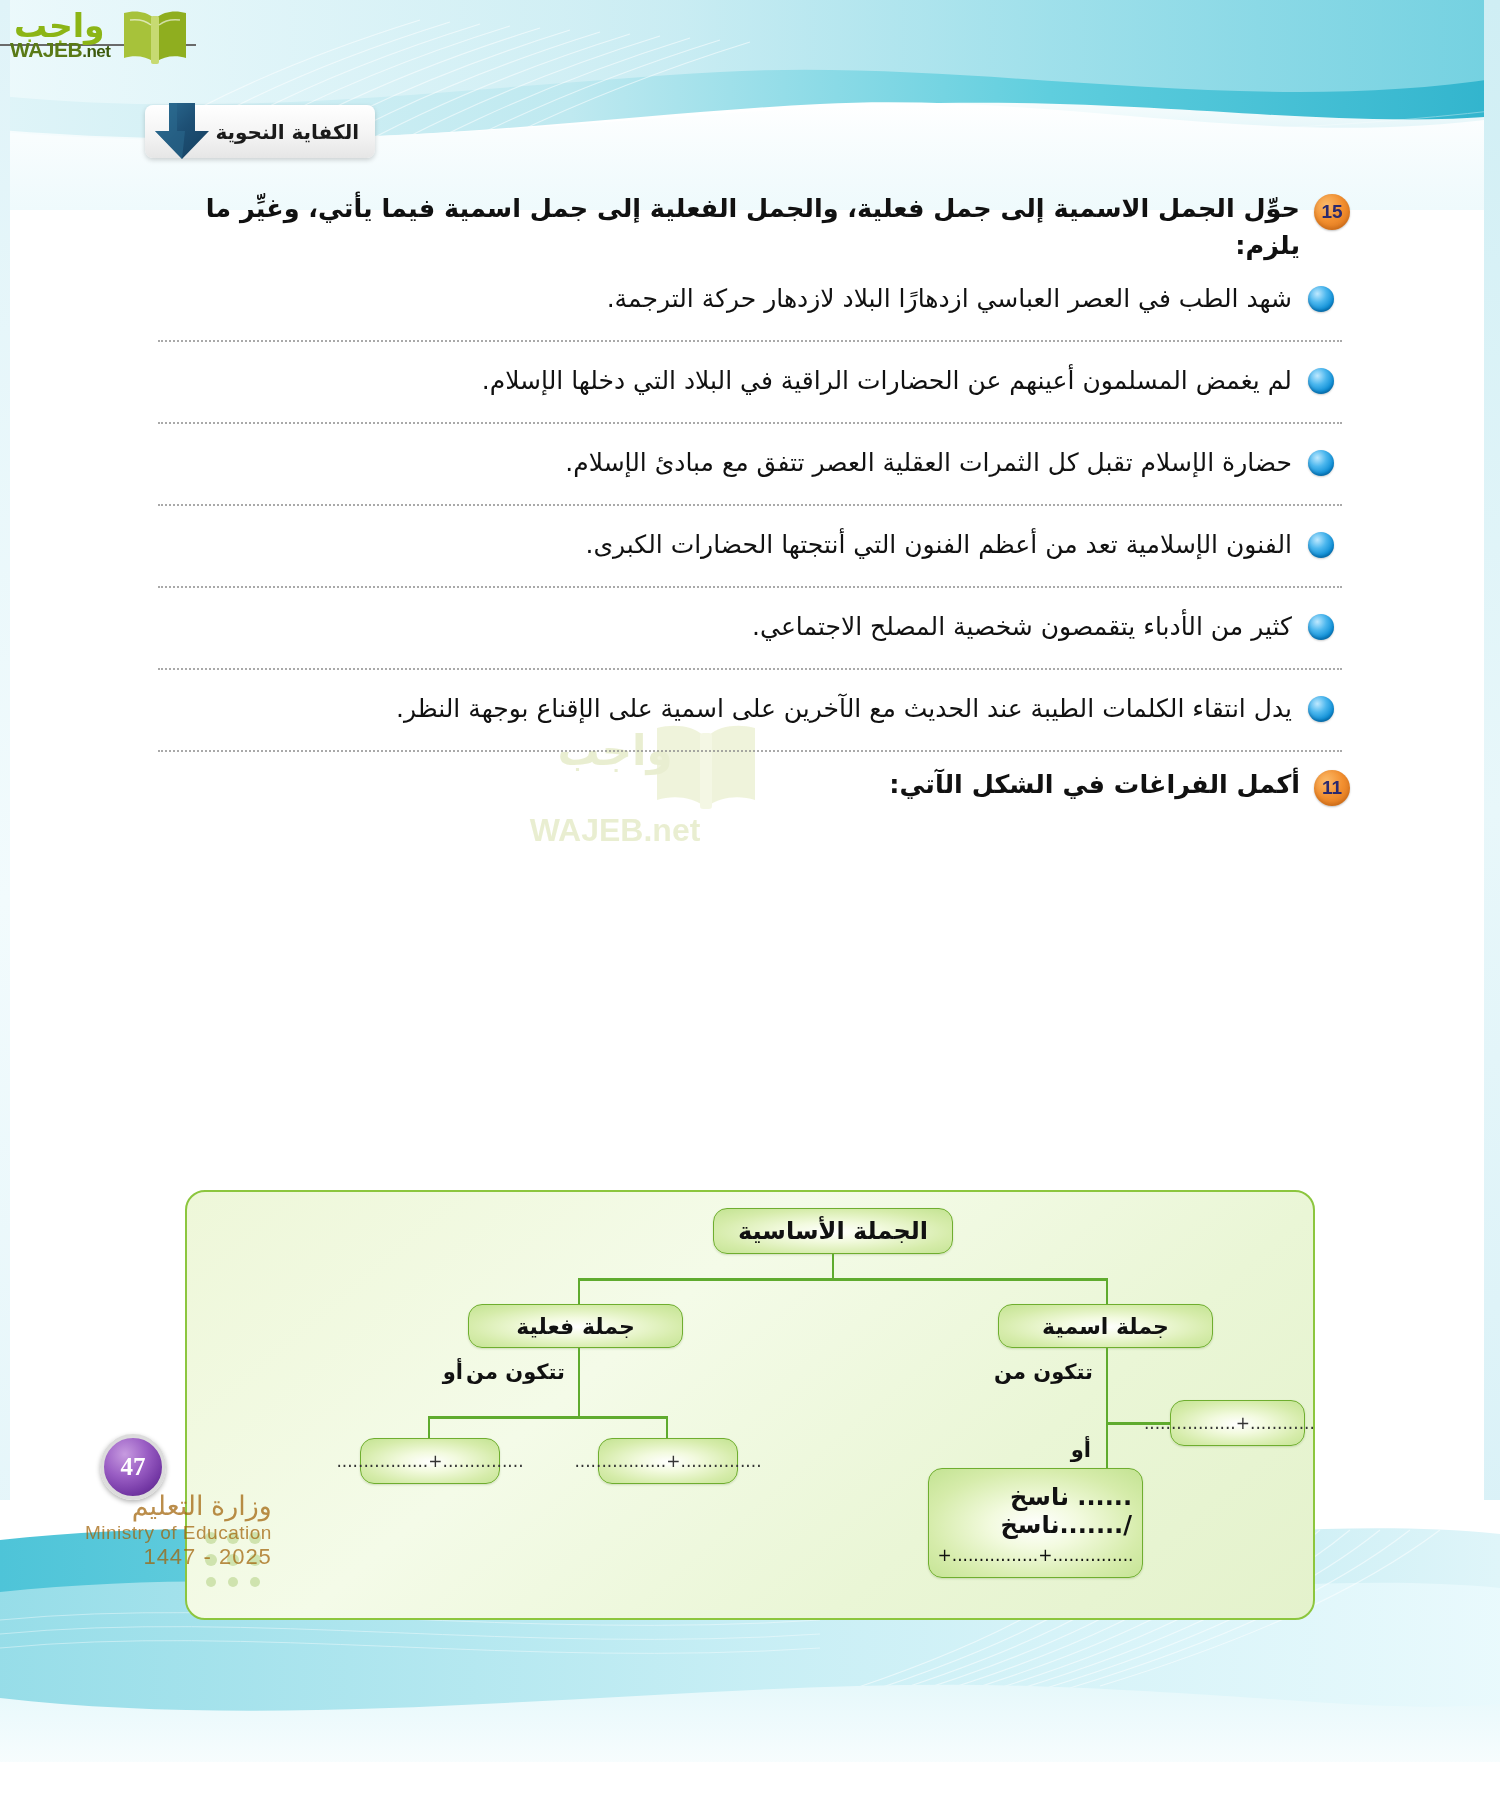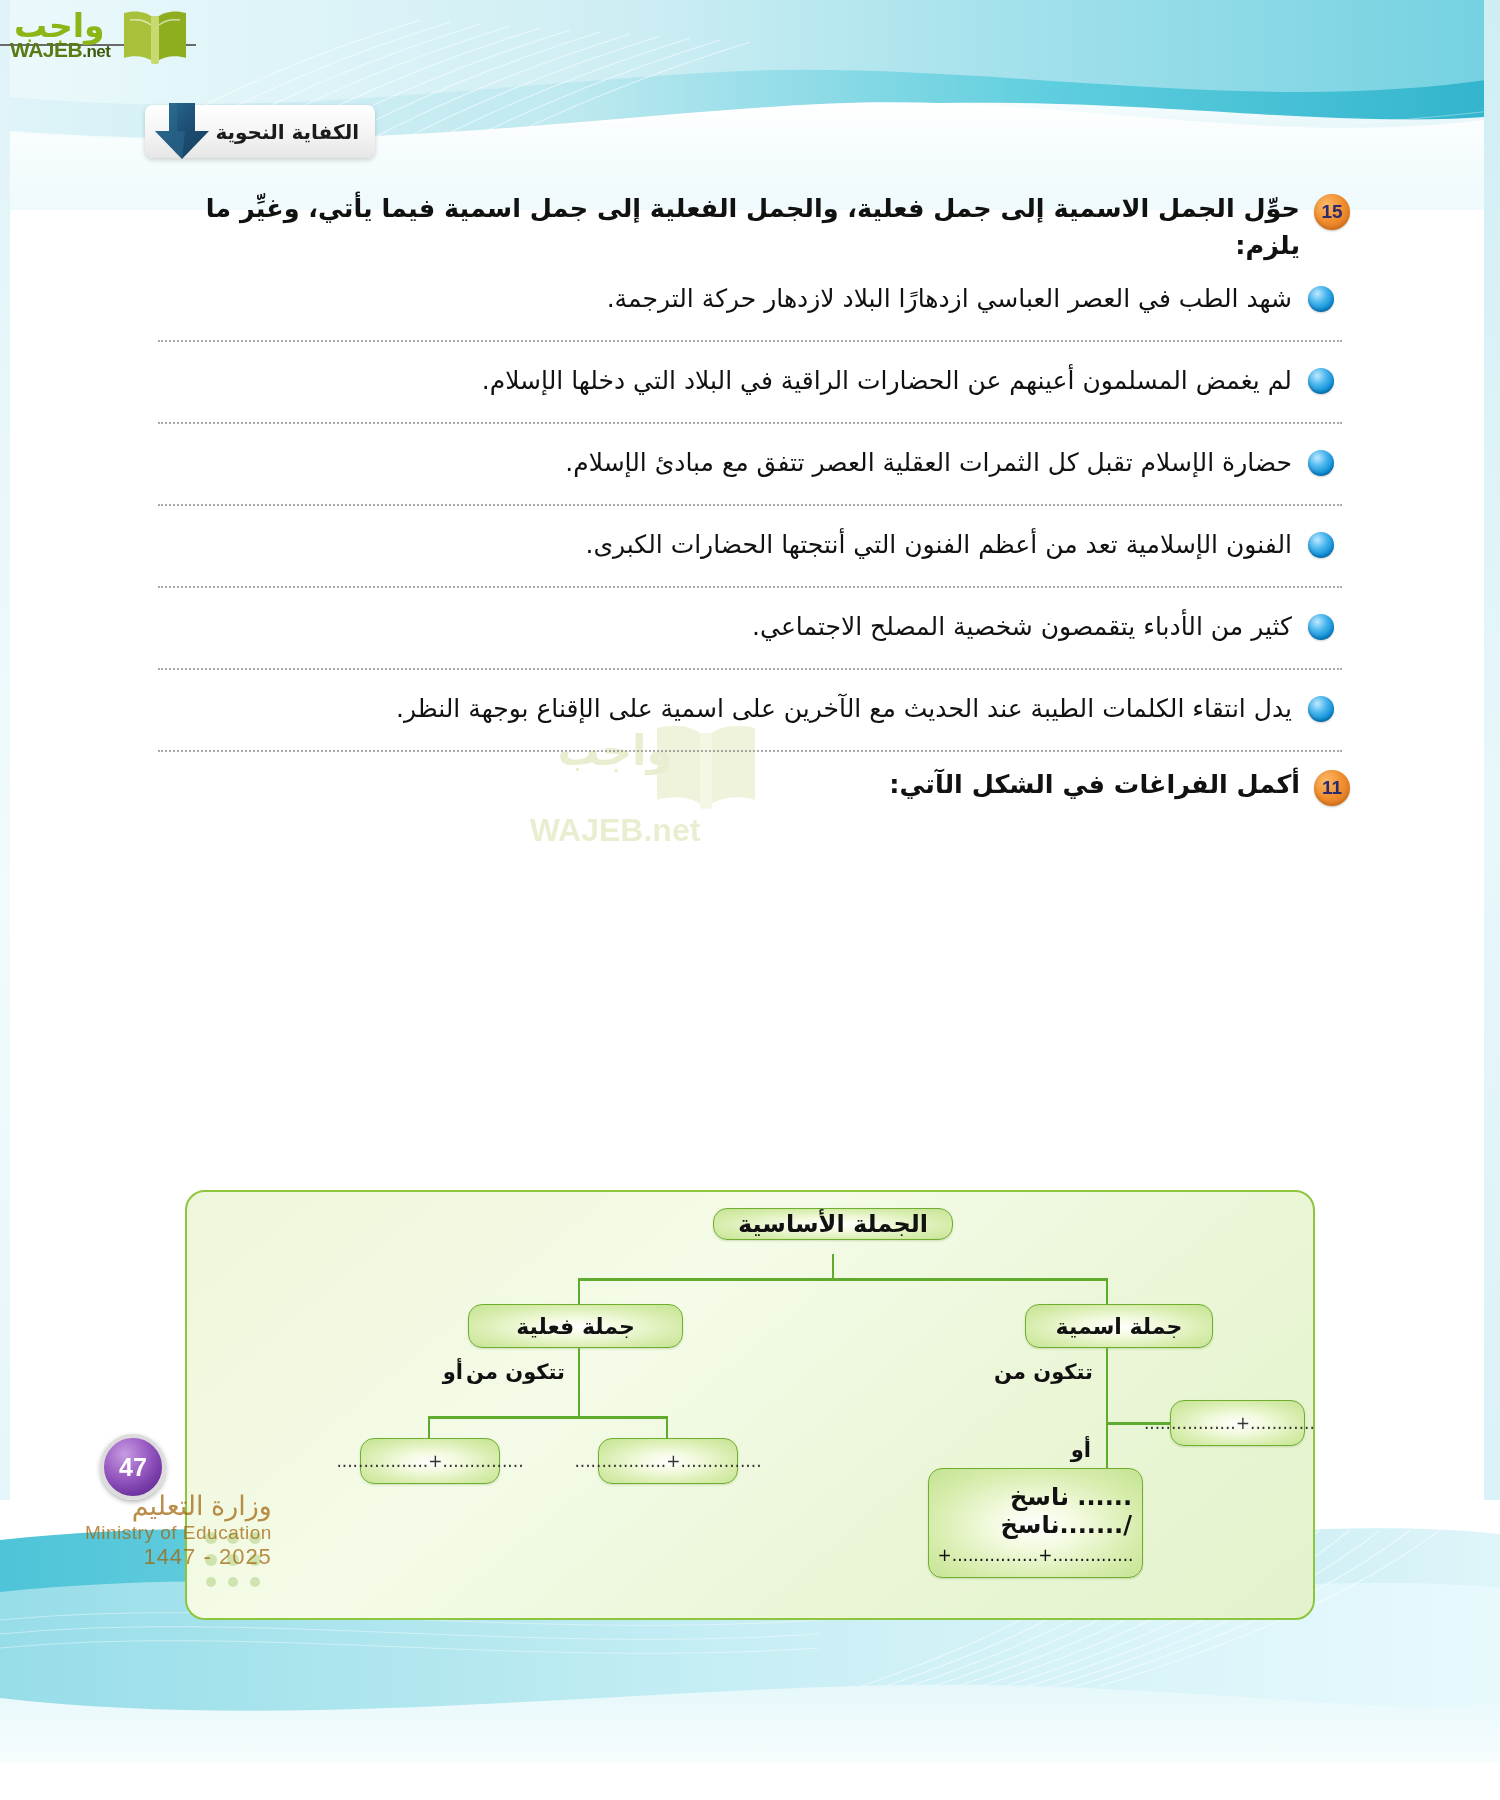--- a/index.html
+++ b/index.html
@@ -312,21 +312,21 @@
     bottom: 300px;
     width: 58px; height: 58px;
     border-radius: 50%;
     background: radial-gradient(circle at 36% 28%, #c79be0 0%, #9a5ec4 40%, #7337a4 72%, #4e1e78 100%);
     border: 4px solid #dcdcdc;
     box-shadow: 0 2px 5px rgba(0,0,0,0.3);
     display: flex;
     align-items: center;
     justify-content: center;
     color: #ffffff;
-    font-family: Liberation Sans, sans-serif;
+    font-family: Liberation Serif, serif;
     font-weight: bold;
     font-size: 25px;
     z-index: 40;
   }
   .ministry {
     position: absolute;
     left: 85px;
     bottom: 230px;
     z-index: 35;
     opacity: 0.72;
@@ -502,33 +502,33 @@
             <circle cx="54" cy="10" r="6"></circle>
           <circle cx="10" cy="32" r="6"></circle>
             <circle cx="32" cy="32" r="6"></circle>
             <circle cx="54" cy="32" r="6"></circle>
           <circle cx="10" cy="54" r="5"></circle>
             <circle cx="32" cy="54" r="5"></circle>
             <circle cx="54" cy="54" r="5"></circle>
         </g>
       </svg>
 
-      <div class="node node-title" style="right:360px; top:16px; width:240px; height:32px;">
+      <div class="node node-title" style="right:360px; top:16px; width:240px; height:46px;">
         <span>الجملة الأساسية</span>
       </div>
 
       <div class="conn conn-v" style="right:479px; top:62px; height:24px;"></div>
 
       <div class="conn conn-h" style="right:205px; top:86px; width:530px;"></div>
 
       <div class="conn conn-v" style="right:205px; top:86px; height:26px;"></div>
 
       <div class="conn conn-v" style="right:733px; top:86px; height:26px;"></div>
 
-      <div class="node node-sub" style="right:100px; top:112px; width:188px; height:44px;">
+      <div class="node node-sub" style="right:100px; top:112px; width:215px; height:44px;">
         <span>جملة اسمية</span>
       </div>
 
       <div class="node node-sub" style="right:630px; top:112px; width:215px; height:44px;">
         <span>جملة فعلية</span>
       </div>
 
       <div class="conn conn-v" style="right:205px; top:156px; height:120px;"></div>
       <div class="edge-label" style="right:220px; top:168px;">تتكون من</div>
 

